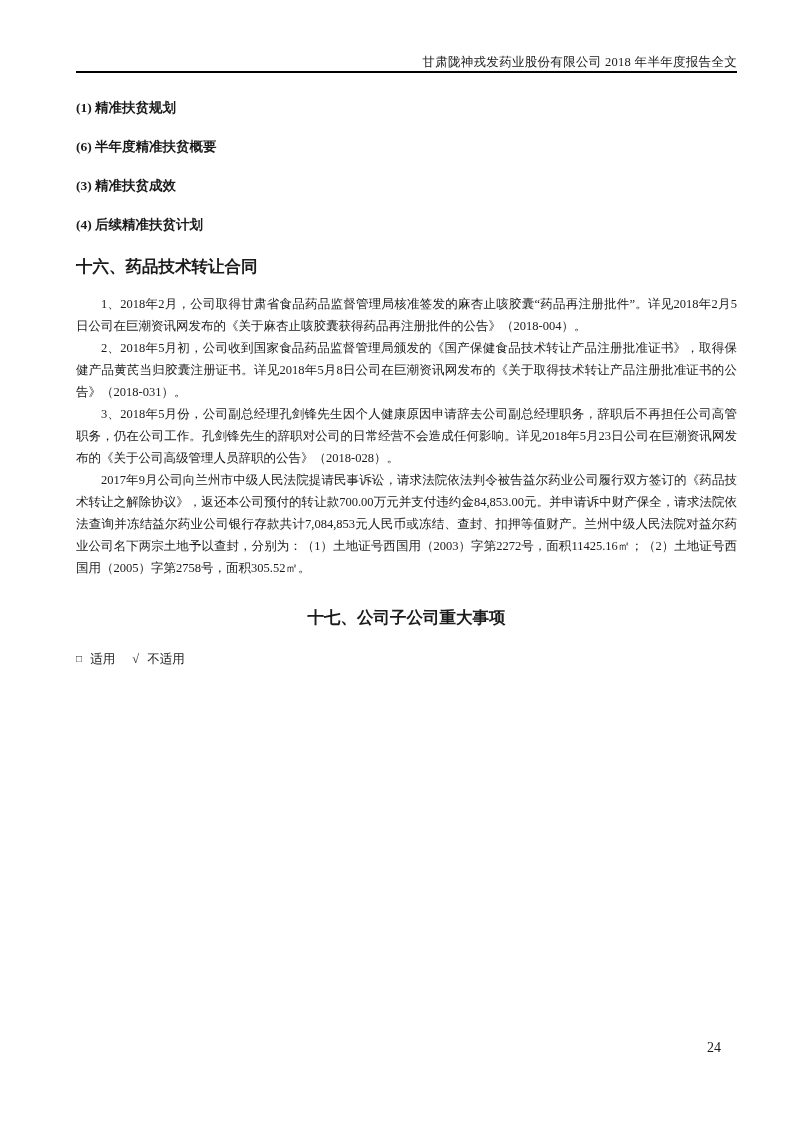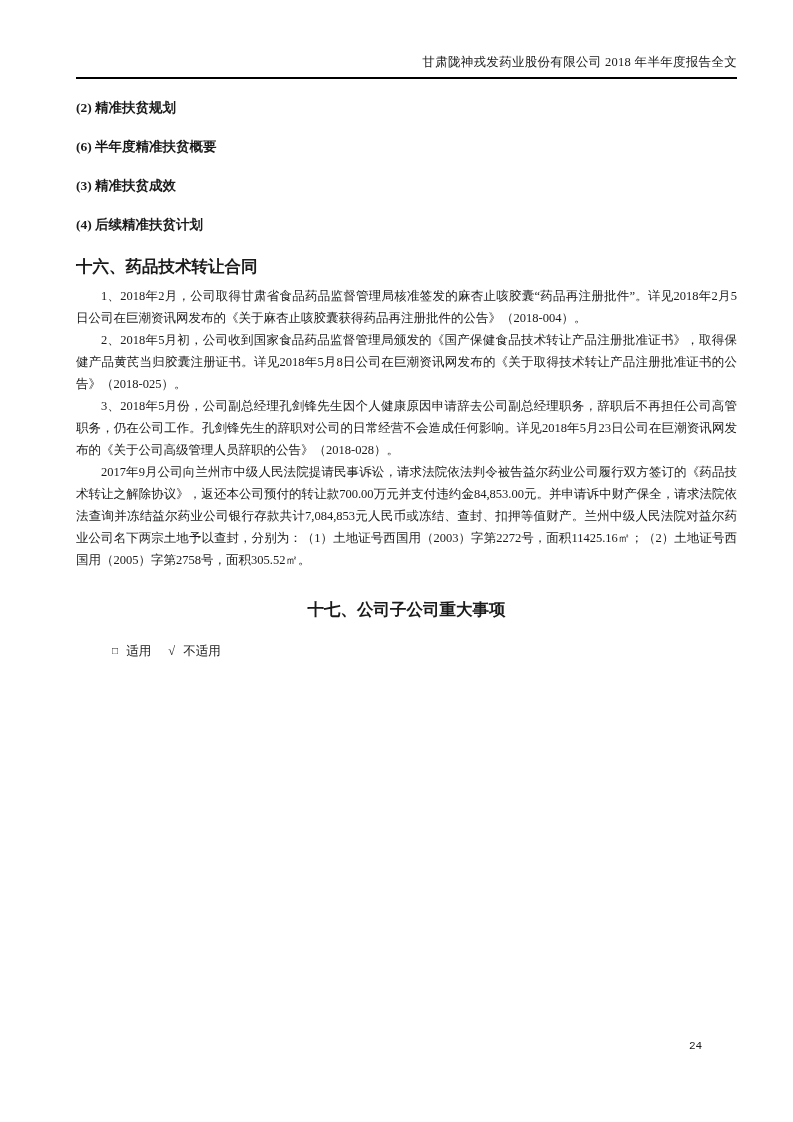--- a/index.html
+++ b/index.html
@@ -13,21 +13,20 @@
     overflow: hidden;
   }
   .page-header {
     position: absolute;
     top: 54px;
     left: 76px;
     width: 661px;
     text-align: right;
     font-size: 12.5px;
     letter-spacing: 0.3px;
-    padding-bottom: 6px;
     border-bottom: 2px solid #000000;
     white-space: nowrap;
   }
   .content {
     position: absolute;
     top: 100px;
     left: 76px;
     width: 661px;
   }
   .sub-item {
@@ -54,52 +53,51 @@
     position: relative;
     top: -1px;
   }
   .para {
     font-size: 12.5px;
     line-height: 22px;
     text-align: justify;
     text-indent: 2em;
     margin: 0;
   }
-  .para.first { margin-top: 8px; }
+  .para.first { margin-top: 16px; }
   .section-title.second { margin-top: 28px; text-align: center; }
-  .applicability.second { margin-top: 24px; margin-left: 36px; }
+  .applicability.second { margin-top: 24px; }
   .page-number {
     position: absolute;
     top: 1040px;
-    left: 689px;
-    font-size: 11px;
-    font-family: Liberation Mono, monospace;
+    left: 707px;
+    font-size: 14px;
   }
 </style>
 </head>
 <body>
 
 <div class="page">
 
   <div class="page-header">
     <span>甘肃陇神戎发药业股份有限公司 2018 年半年度报告全文</span>
   </div>
 
   <div class="content">
 
-    <div class="sub-item">(2) 精准扶贫规划</div>
+    <div class="sub-item">(1) 精准扶贫规划</div>
     <div class="sub-item">(6) 半年度精准扶贫概要</div>
     <div class="sub-item">(3) 精准扶贫成效</div>
     <div class="sub-item">(4) 后续精准扶贫计划</div>
 
     <h2 class="section-title">十六、药品技术转让合同</h2>
 
 
     <p class="para first">1、2018年2月，公司取得甘肃省食品药品监督管理局核准签发的麻杏止咳胶囊“药品再注册批件”。详见2018年2月5日公司在巨潮资讯网发布的《关于麻杏止咳胶囊获得药品再注册批件的公告》（2018-004）。</p>
-    <p class="para">2、2018年5月初，公司收到国家食品药品监督管理局颁发的《国产保健食品技术转让产品注册批准证书》，取得保健产品黄芪当归胶囊注册证书。详见2018年5月8日公司在巨潮资讯网发布的《关于取得技术转让产品注册批准证书的公告》（2018-025）。</p>
+    <p class="para">2、2018年5月初，公司收到国家食品药品监督管理局颁发的《国产保健食品技术转让产品注册批准证书》，取得保健产品黄芪当归胶囊注册证书。详见2018年5月8日公司在巨潮资讯网发布的《关于取得技术转让产品注册批准证书的公告》（2018-031）。</p>
     <p class="para">3、2018年5月份，公司副总经理孔剑锋先生因个人健康原因申请辞去公司副总经理职务，辞职后不再担任公司高管职务，仍在公司工作。孔剑锋先生的辞职对公司的日常经营不会造成任何影响。详见2018年5月23日公司在巨潮资讯网发布的《关于公司高级管理人员辞职的公告》（2018-028）。</p>
     <p class="para">2017年9月公司向兰州市中级人民法院提请民事诉讼，请求法院依法判令被告益尔药业公司履行双方签订的《药品技术转让之解除协议》，返还本公司预付的转让款700.00万元并支付违约金84,853.00元。并申请诉中财产保全，请求法院依法查询并冻结益尔药业公司银行存款共计7,084,853元人民币或冻结、查封、扣押等值财产。兰州中级人民法院对益尔药业公司名下两宗土地予以查封，分别为：（1）土地证号西国用（2003）字第2272号，面积11425.16㎡；（2）土地证号西国用（2005）字第2758号，面积305.52㎡。</p>
 
     <h2 class="section-title second">十七、公司子公司重大事项</h2>
 
     <div class="applicability second">
       <span class="mark box">□</span>
       <span class="label">适用</span>
       <span class="mark">√</span>
       <span class="label">不适用</span>

